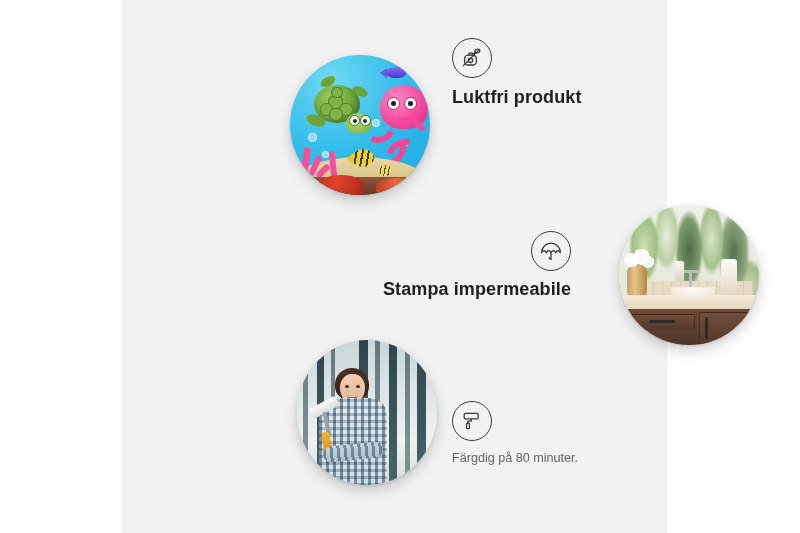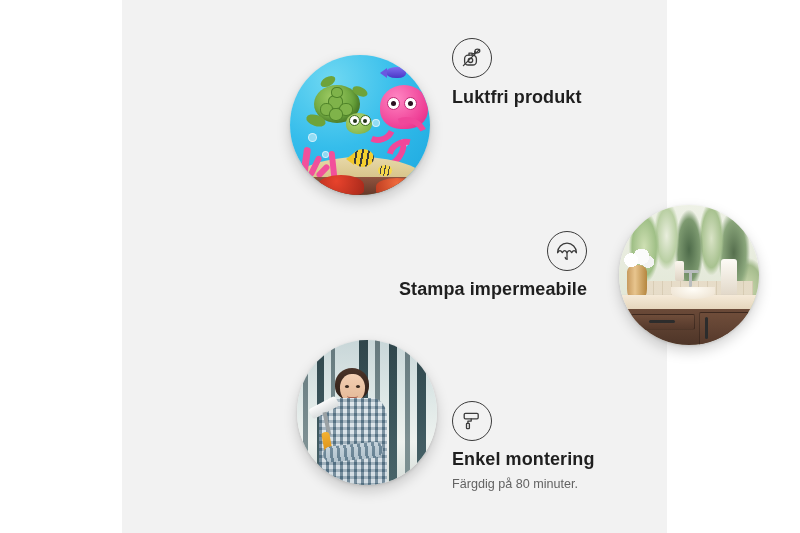--- a/index.html
+++ b/index.html
@@ -261,21 +261,21 @@
     color: #636363;
     margin: 0;
   }
 
   
   #feature-odorless { left: 330px; top: 38px; width: 290px; text-align: left; }
   #feature-odorless .icon-circle { margin: 0 0 9px 0; }
   #feature-odorless .feature-title { margin-bottom: 6px; }
 
   
-  #feature-waterproof { left: 215px; top: 231px; width: 250px; text-align: right; }
+  #feature-waterproof { left: 199px; top: 231px; width: 250px; text-align: right; }
   #feature-waterproof .icon-circle { margin: 0 0 8px auto; }
   #feature-waterproof .feature-title { margin-bottom: 5px; }
 
   
   #feature-mounting { left: 330px; top: 401px; width: 250px; text-align: left; }
   #feature-mounting .icon-circle { margin: 0 0 8px 0; }
   #feature-mounting .feature-title { margin-bottom: 5px; }
 </style>
 </head>
 <body>
@@ -418,18 +418,17 @@
     </div>
 
     <div class="feature" id="feature-mounting">
       <div class="icon-circle">
         <svg width="24" height="24" viewBox="0 0 24 24" fill="none" stroke="#3b3b3b" stroke-width="1.3" stroke-linecap="round" stroke-linejoin="round">
           <rect x="4.2" y="4.4" width="14" height="5.4" rx="1.2"></rect>
           <path d="M11.2 9.8v2.3H7.9v2.2"></path>
           <rect x="6.5" y="14.3" width="2.9" height="5.4" rx="0.8"></rect>
         </svg>
       </div>
-      <p class="feature-title">Enkel montering</p>
       <p class="feature-desc">Färgdig på 80 minuter.</p>
     </div>
 
   </div>
 </div>
 
 </body></html>

